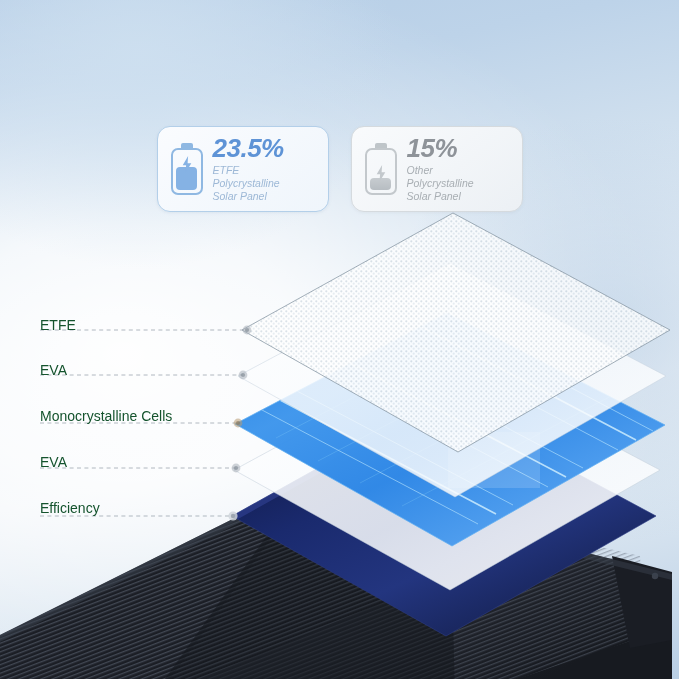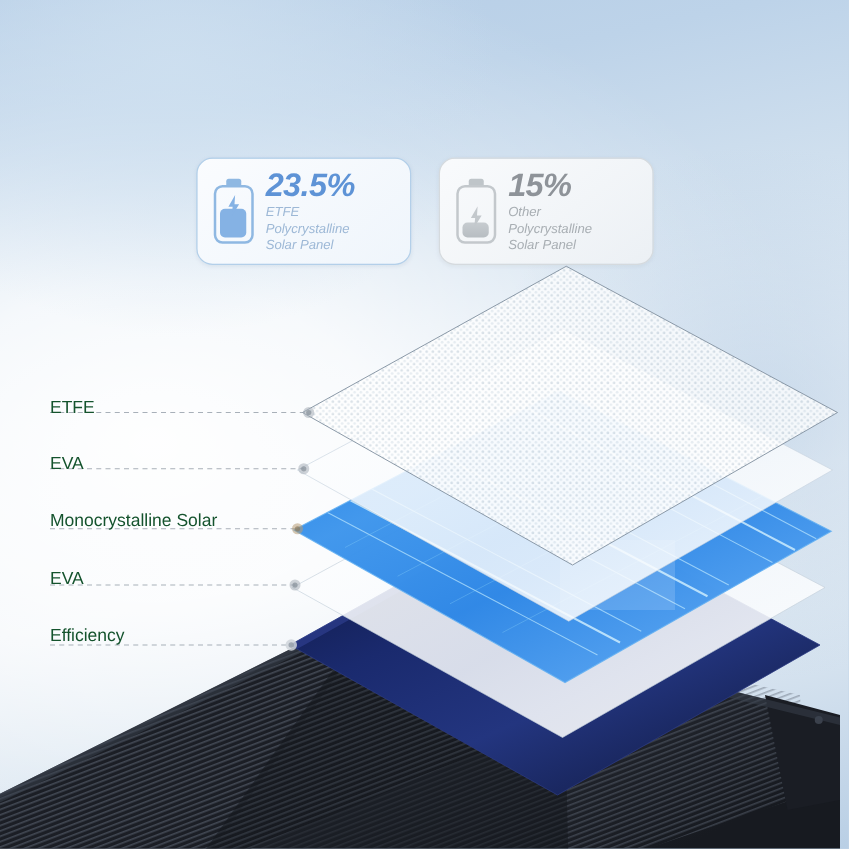--- a/index.html
+++ b/index.html
@@ -364,18 +364,18 @@
         <circle cx="236" cy="468" r="2.1" fill="#8b949e" opacity="0.75"></circle>
         <circle cx="233" cy="516" r="4.6" fill="#cfd5db" opacity="0.85"></circle>
         <circle cx="233" cy="516" r="2.2" fill="#9aa3ad" opacity="0.9"></circle>
       </g>
     </svg>
   </div>
 
   <div class="labels">
     <div class="lbl" style="top:318px">ETFE</div>
     <div class="lbl" style="top:363px">EVA</div>
-    <div class="lbl" style="top:409px">Monocrystalline Solar</div>
+    <div class="lbl" style="top:409px">Monocrystalline Cells</div>
     <div class="lbl" style="top:455px">EVA</div>
     <div class="lbl" style="top:501px">Efficiency</div>
   </div>
 
 </div>
 
 </body></html>

